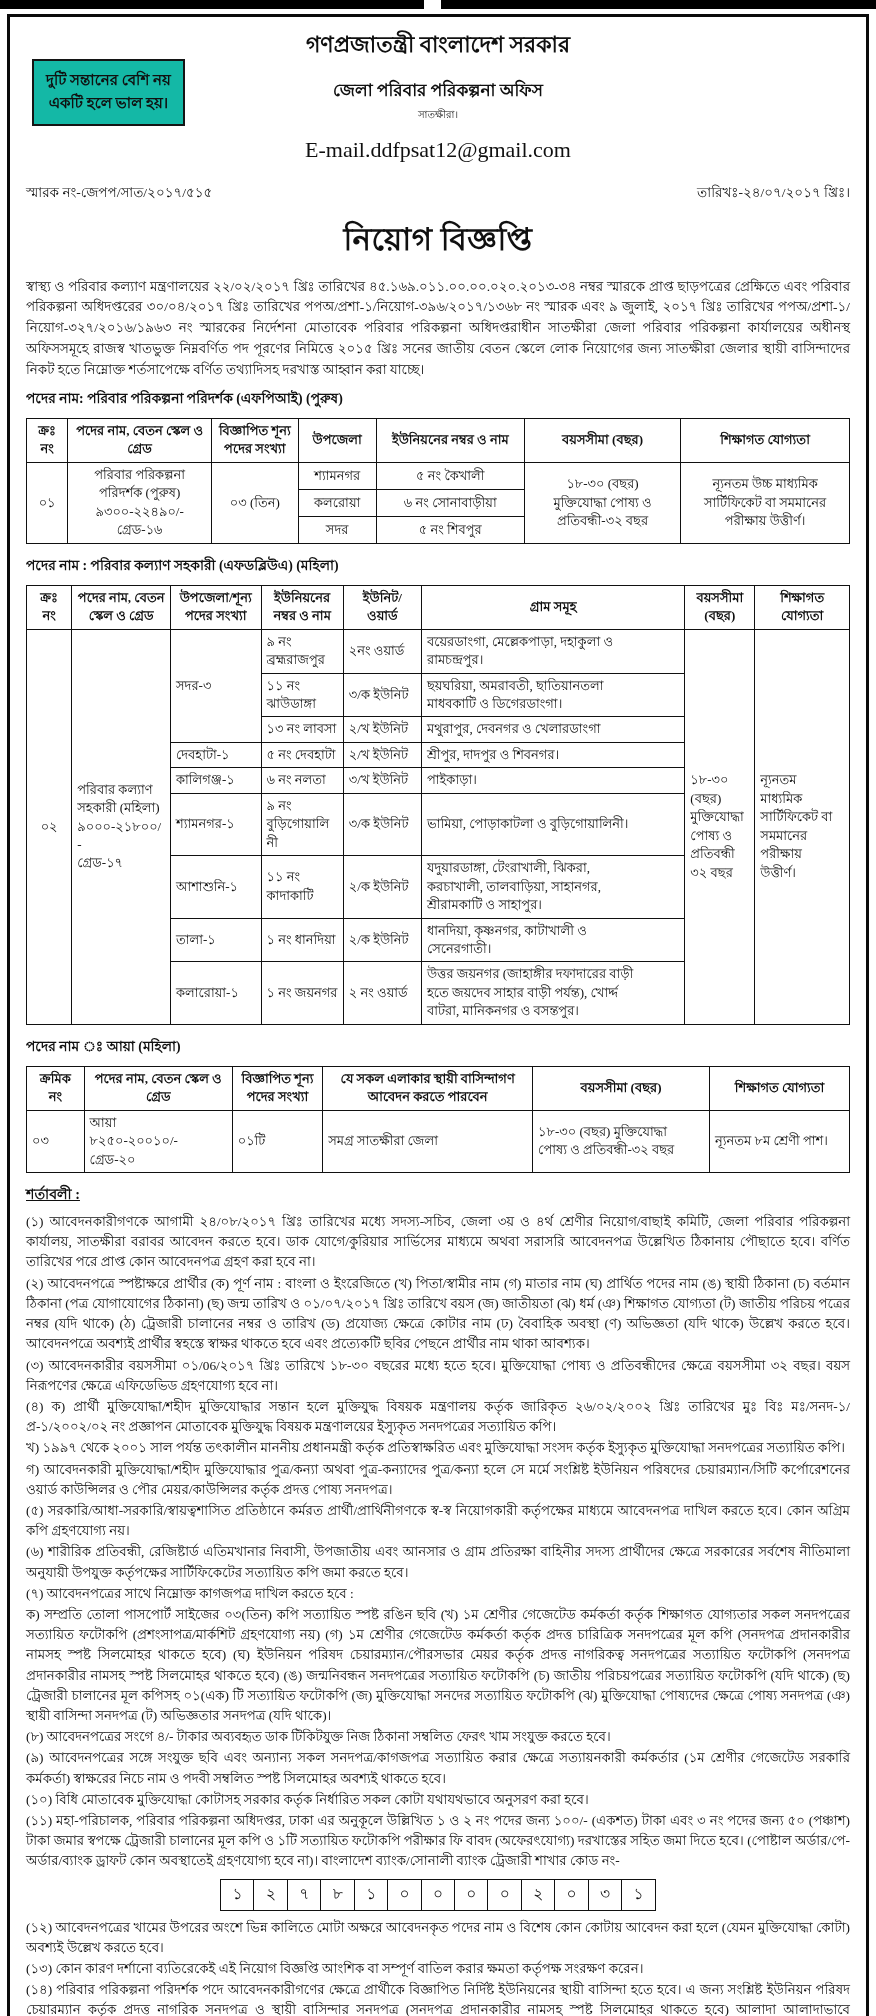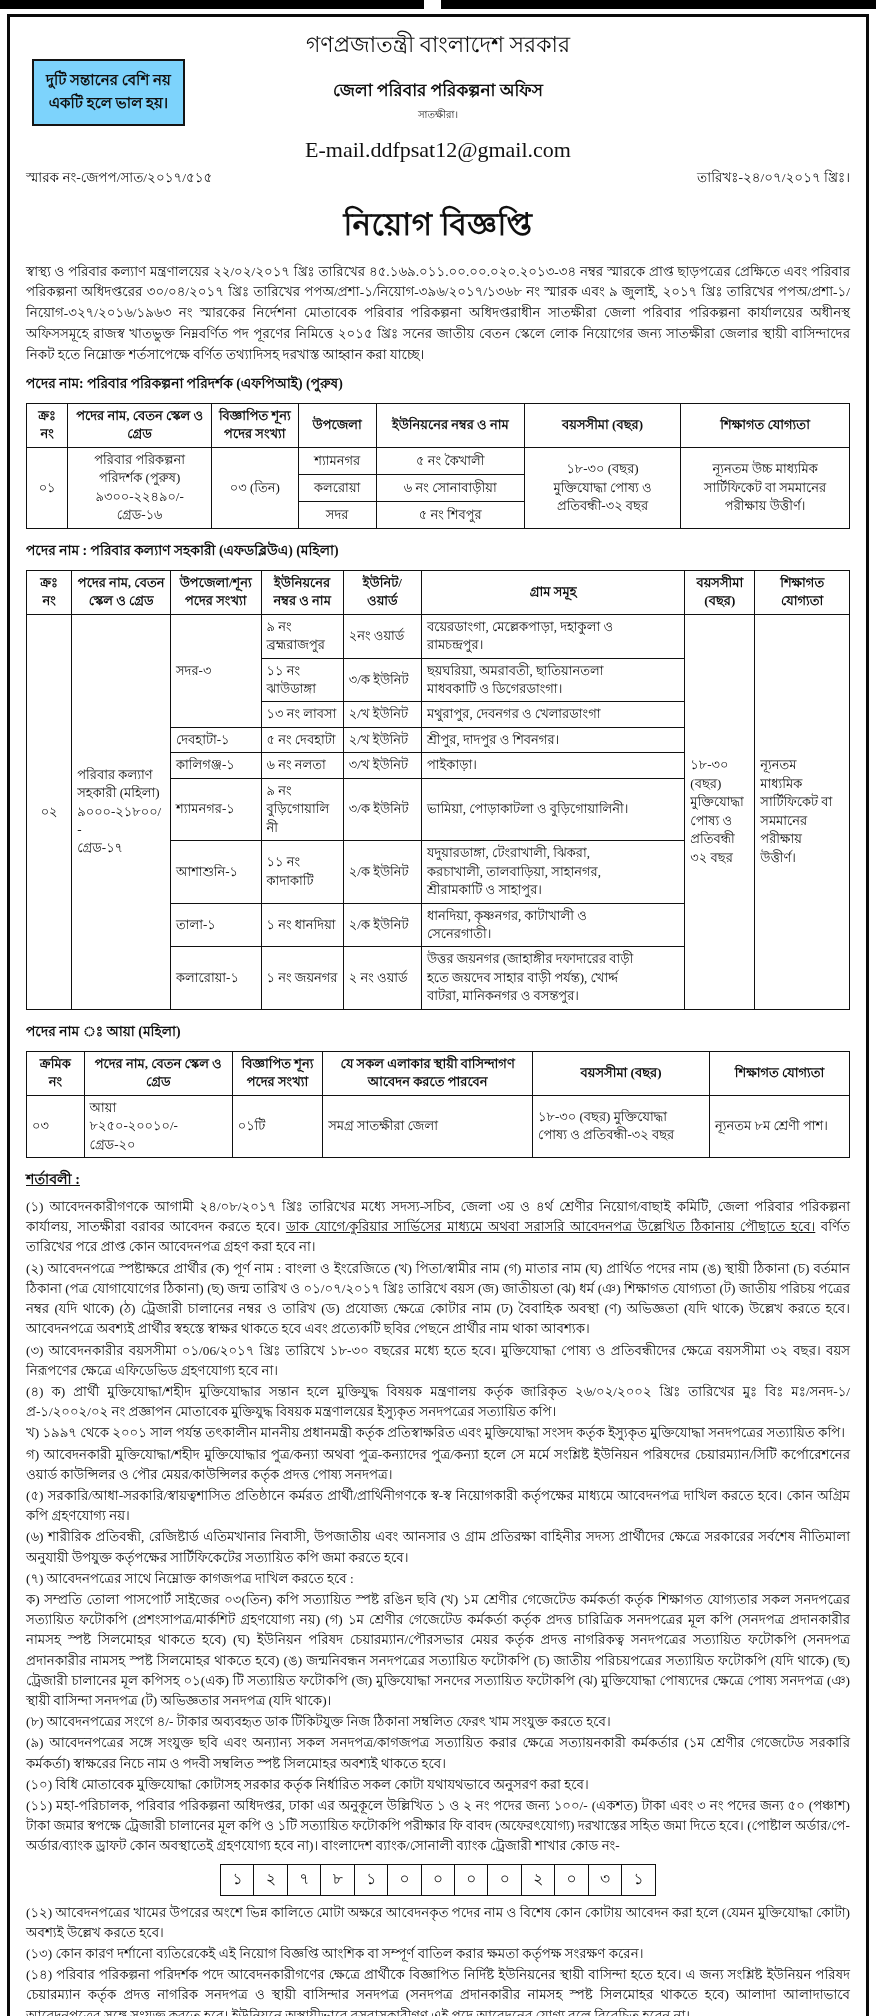--- a/index.html
+++ b/index.html
@@ -22,50 +22,50 @@
     box-sizing:border-box;
     min-height:1986px;
     background:#fff;
   }
 
   .slogan-box{
     position:absolute;left:22px;top:42px;
     border:2px solid #141414;
     padding:8px 12px;
     font-size:15px;font-weight:700;text-align:center;line-height:1.55;
-    background:#7dd3fc;
+    background:#14b8a6;
   }
 
   .center-head{text-align:center;margin-top:6px;}
-  .govt{font-size:22px;font-weight:400;line-height:1.25;}
+  .govt{font-size:22px;font-weight:700;line-height:1.25;}
   .office{font-size:17px;font-weight:700;margin-top:18px;}
   .district{font-size:10px;font-weight:400;margin-top:2px;}
   .email{font-size:22px;margin-top:13px;font-family:"Liberation Serif",serif;}
 
-  .memo-row{display:flex;justify-content:space-between;font-size:13.5px;margin-top:4px;align-items:center;}
+  .memo-row{display:flex;justify-content:space-between;font-size:13.5px;margin-top:19px;align-items:center;}
 
   .doc-title{text-align:center;font-size:31px;font-weight:700;margin:10px 0 10px 0;letter-spacing:.5px;}
 
   .intro{font-size:13.4px;line-height:1.56;text-align:justify;margin:0 0 2px 0;}
 
   .tbl-label{font-size:13.8px;font-weight:700;margin:6px 0 7px 0;}
   table{width:100%;border-collapse:collapse;table-layout:fixed;margin-bottom:10px;padding-left:16px;}
   th,td{
     border:1.6px solid #111;
     padding:3px 5px;
     font-size:13px;line-height:1.42;
     vertical-align:middle;text-align:center;
     white-space:pre-line;word-wrap:break-word;
   }
   th{font-weight:600;}
   td.al{text-align:left;}
 
   .terms-heading{font-size:14.2px;font-weight:700;text-decoration:underline;margin:6px 0 5px 0;}
   .term{margin:0 0 1px 0;font-size:13.3px;line-height:1.52;text-align:justify;}
-  .u{text-decoration:underline;}
+  .u{}
 
   .code-row{display:flex;justify-content:center;margin:7px 0 7px 0;}
   .code-box{
     width:33px;height:30px;border:1.6px solid #111;margin-left:-1.6px;
     display:flex;align-items:center;justify-content:center;
     font-size:15.5px;background:#fff;
   }
   .code-box:first-child{margin-left:0;}
 </style>
 </head>

